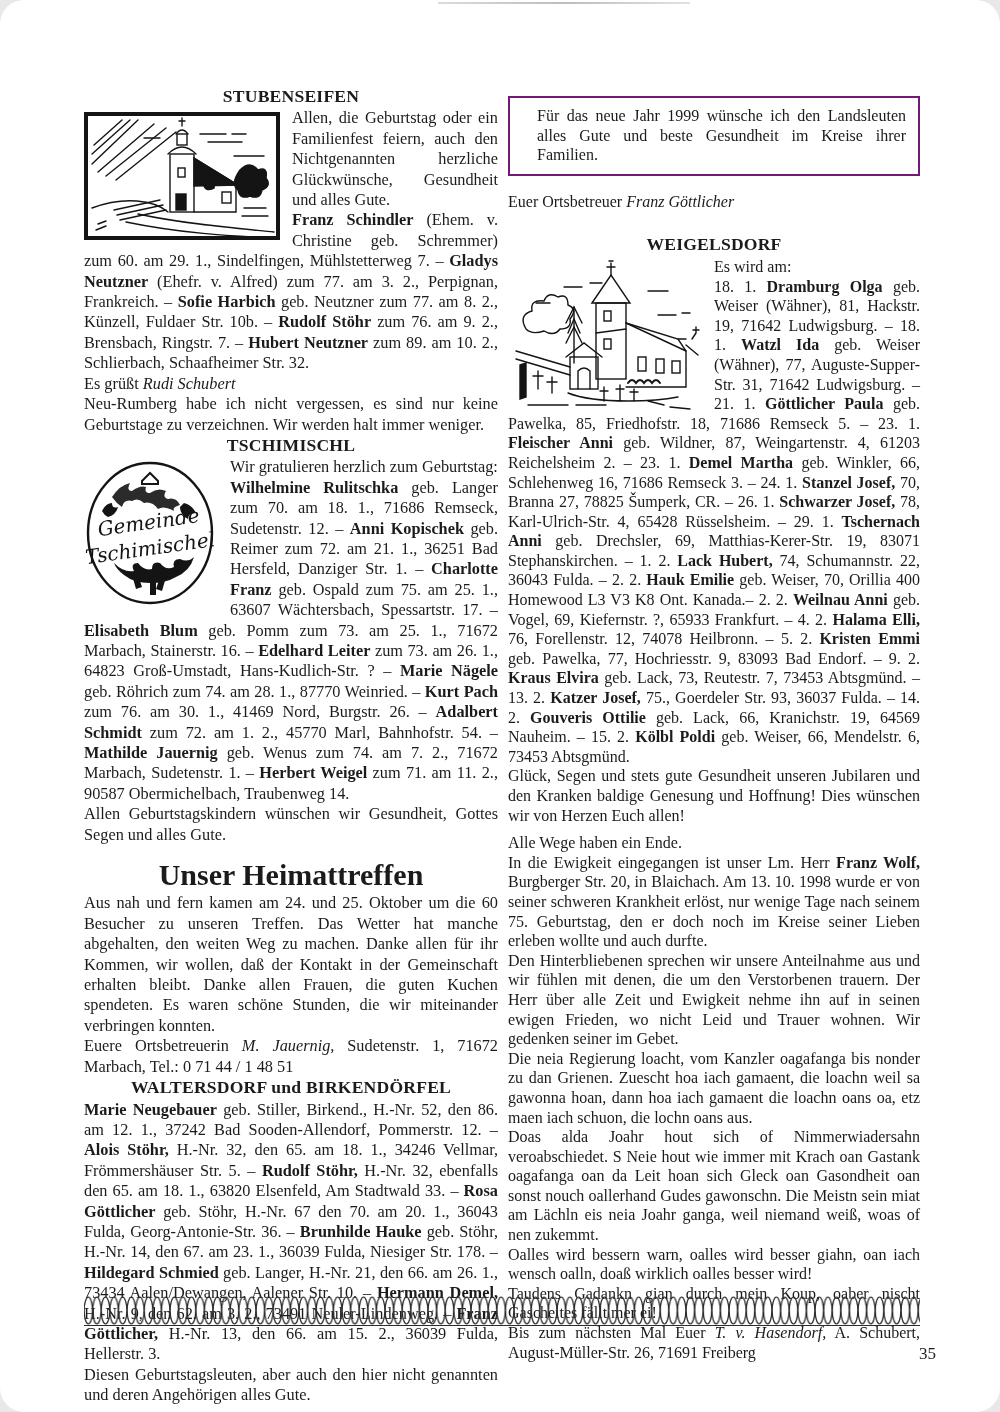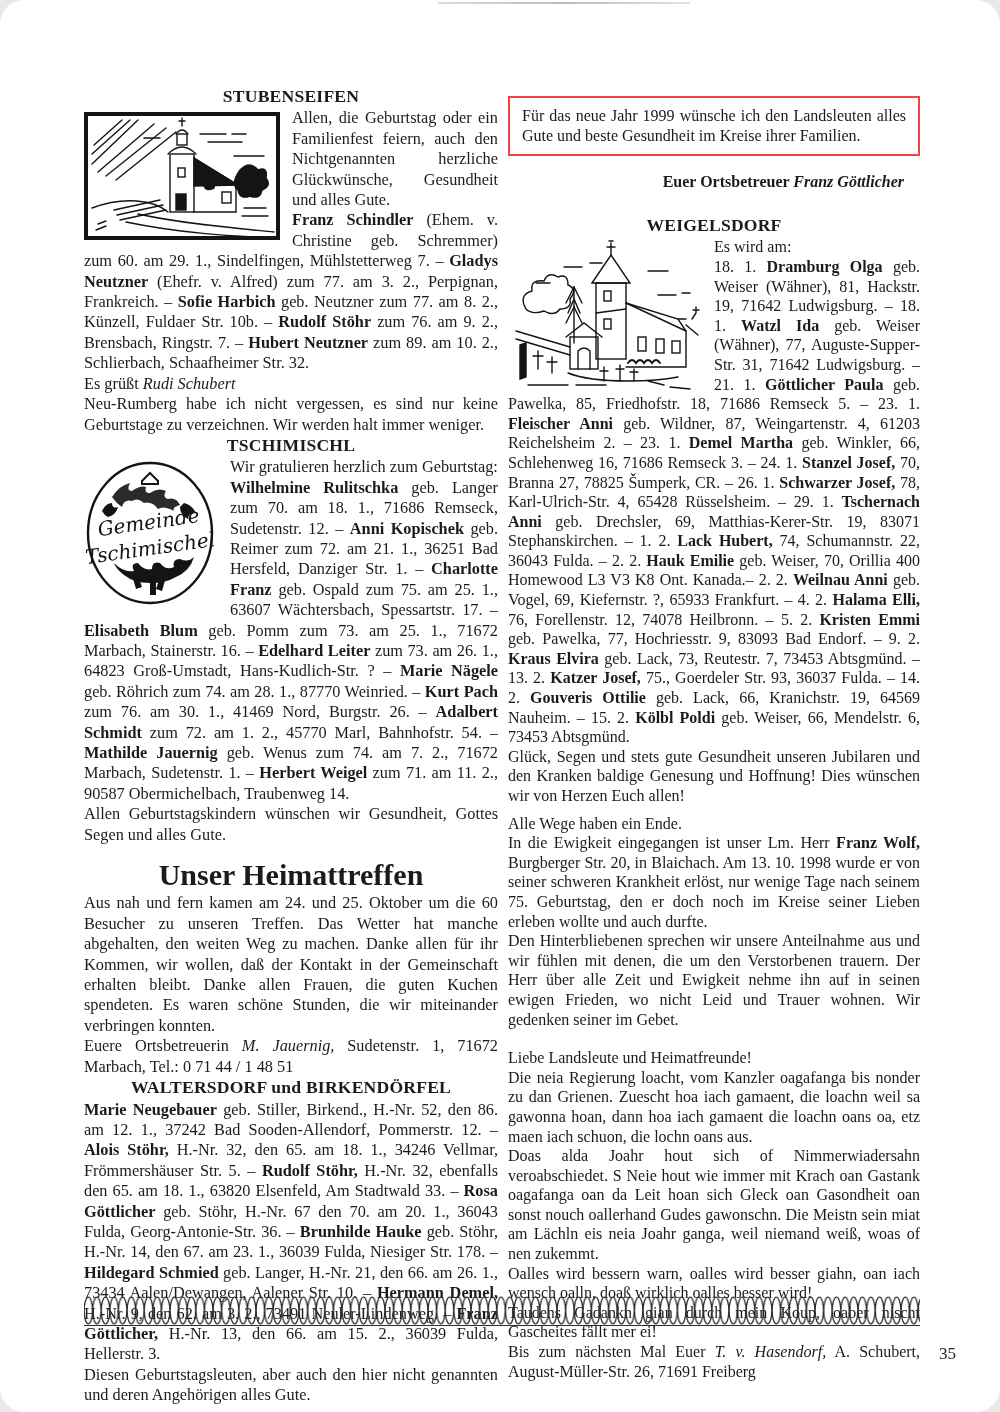--- a/index.html
+++ b/index.html
@@ -10,28 +10,28 @@
   .col{position:absolute;text-align:justify;}
   .col-left{left:84px;top:86px;width:414px;font-size:16.3px;line-height:20.4px;}
   .col-right{left:508px;top:96px;width:412px;font-size:16px;line-height:19.6px;}
   h3.sec{font-size:17.6px;font-weight:bold;text-align:center;margin:0 0 2px 0;letter-spacing:.2px;}
   .h-big{font-size:30px;font-weight:bold;text-align:center;margin:20px 0 8px 0;}
   p{margin:0;}
   .mt-sec{margin-top:24px;}
   .mt-sm{margin-top:8px;}
   .mt-par{margin-top:19px;}
   .sig{text-align:left;}
-  .sig-right{text-align:right;margin:16px 16px 24px 0;font-weight:bold;}
-  .info-box{border:2px solid #ef4444;padding:8px 12px 9px 12px;}
+  .sig-right{margin:16px 4px 24px 0;}
+  .info-box{border:2px solid #701a75;padding:8px 12px 9px 27px;}
   .float-img{float:left;}
   .fi-stub{width:196px;height:128px;margin:4px 12px 2px 0;}
   .fi-logo{width:132px;height:148px;margin:2px 14px 0 0;}
   .fi-weig{width:196px;height:152px;margin:2px 10px 2px 0;}
   .coil{position:absolute;left:84px;top:1296px;width:836px;height:34px;}
-  .pageno{position:absolute;left:916px;top:1344px;width:40px;text-align:right;
+  .pageno{position:absolute;left:896px;top:1344px;width:40px;text-align:right;
           font-size:17px;color:#222;}
   svg{display:block;}
   b{font-weight:bold;} i{font-style:italic;}
 </style>
 </head>
 <body>
 
 <div class="page">
 
   <div class="top-mark"></div>
@@ -186,21 +186,20 @@
       </span>
       <span><span>Es wird am:</span><br><span>18. 1. </span><b>Dramburg Olga</b><span> geb. Weiser (Wähner), 81, Hackstr. 19, 71642 Ludwigsburg. – 18. 1. </span><b>Watzl Ida</b><span> geb. Weiser (Wähner), 77, Auguste-Supper-Str. 31, 71642 Ludwigsburg. – 21. 1. </span><b>Göttlicher Paula</b><span> geb. Pawelka, 85, Friedhofstr. 18, 71686 Remseck 5. – 23. 1. </span><b>Fleischer Anni</b><span> geb. Wildner, 87, Weingartenstr. 4, 61203 Reichelsheim 2. – 23. 1. </span><b>Demel Martha</b><span> geb. Winkler, 66, Schlehenweg 16, 71686 Remseck 3. – 24. 1. </span><b>Stanzel Josef,</b><span> 70, Branna 27, 78825 Šumperk, CR. – 26. 1. </span><b>Schwarzer Josef,</b><span> 78, Karl-Ulrich-Str. 4, 65428 Rüsselsheim. – 29. 1. </span><b>Tschernach Anni</b><span> geb. Drechsler, 69, Matthias-Kerer-Str. 19, 83071 Stephanskirchen. – 1. 2. </span><b>Lack Hubert,</b><span> 74, Schumannstr. 22, 36043 Fulda. – 2. 2. </span><b>Hauk Emilie</b><span> geb. Weiser, 70, Orillia 400 Homewood L3 V3 K8 Ont. Kanada.– 2. 2. </span><b>Weilnau Anni</b><span> geb. Vogel, 69, Kiefernstr. ?, 65933 Frankfurt. – 4. 2. </span><b>Halama Elli,</b><span> 76, Forellenstr. 12, 74078 Heilbronn. – 5. 2. </span><b>Kristen Emmi</b><span> geb. Pawelka, 77, Hochriesstr. 9, 83093 Bad Endorf. – 9. 2. </span><b>Kraus Elvira</b><span> geb. Lack, 73, Reutestr. 7, 73453 Abtsgmünd. – 13. 2. </span><b>Katzer Josef,</b><span> 75., Goerdeler Str. 93, 36037 Fulda. – 14. 2. </span><b>Gouveris Ottilie</b><span> geb. Lack, 66, Kranichstr. 19, 64569 Nauheim. – 15. 2. </span><b>Kölbl Poldi</b><span> geb. Weiser, 66, Mendelstr. 6, 73453 Abtsgmünd.</span></span>
     </p>
 
     <p><span>Glück, Segen und stets gute Gesundheit unseren Jubilaren und den Kranken baldige Genesung und Hoffnung! Dies wünschen wir von Herzen Euch allen!</span></p>
 
     <p class="mt-sm"><span>Alle Wege haben ein Ende.</span></p>
     <p><span>In die Ewigkeit eingegangen ist unser Lm. Herr </span><b>Franz Wolf,</b><span> Burgberger Str. 20, in Blaichach. Am 13. 10. 1998 wurde er von seiner schweren Krankheit erlöst, nur wenige Tage nach seinem 75. Geburtstag, den er doch noch im Kreise seiner Lieben erleben wollte und auch durfte.</span></p>
     <p><span>Den Hinterbliebenen sprechen wir unsere Anteilnahme aus und wir fühlen mit denen, die um den Verstorbenen trauern. Der Herr über alle Zeit und Ewigkeit nehme ihn auf in seinen ewigen Frieden, wo nicht Leid und Trauer wohnen. Wir gedenken seiner im Gebet.</span></p>
 
-    <p class="mt-par"><span>Liebe Landsleute und Heimatfreunde!</span></p>
     <p><span>Die neia Regierung loacht, vom Kanzler oagafanga bis nonder zu dan Grienen. Zuescht hoa iach gamaent, die loachn weil sa gawonna hoan, dann hoa iach gamaent die loachn oans oa, etz maen iach schuon, die lochn oans aus.</span></p>
     <p><span>Doas alda Joahr hout sich of Nimmerwiadersahn veroabschiedet. S Neie hout wie immer mit Krach oan Gastank oagafanga oan da Leit hoan sich Gleck oan Gasondheit oan sonst nouch oallerhand Gudes gawonschn. Die Meistn sein miat am Lächln eis neia Joahr ganga, weil niemand weiß, woas of nen zukemmt.</span></p>
     <p><span>Oalles wird bessern warn, oalles wird besser giahn, oan iach wensch oalln, doaß wirklich oalles besser wird!</span></p>
     <p><span>Taudens Gadankn gian durch mein Koup, oaber nischt Gascheites fällt mer ei!</span></p>
     <p><span>Bis zum nächsten Mal Euer </span><i>T. v. Hasendorf,</i><span> A. Schubert, August-Müller-Str. 26, 71691 Freiberg</span></p>
 
   </div>
 
   <div class="coil">
     <svg width="836" height="34">

